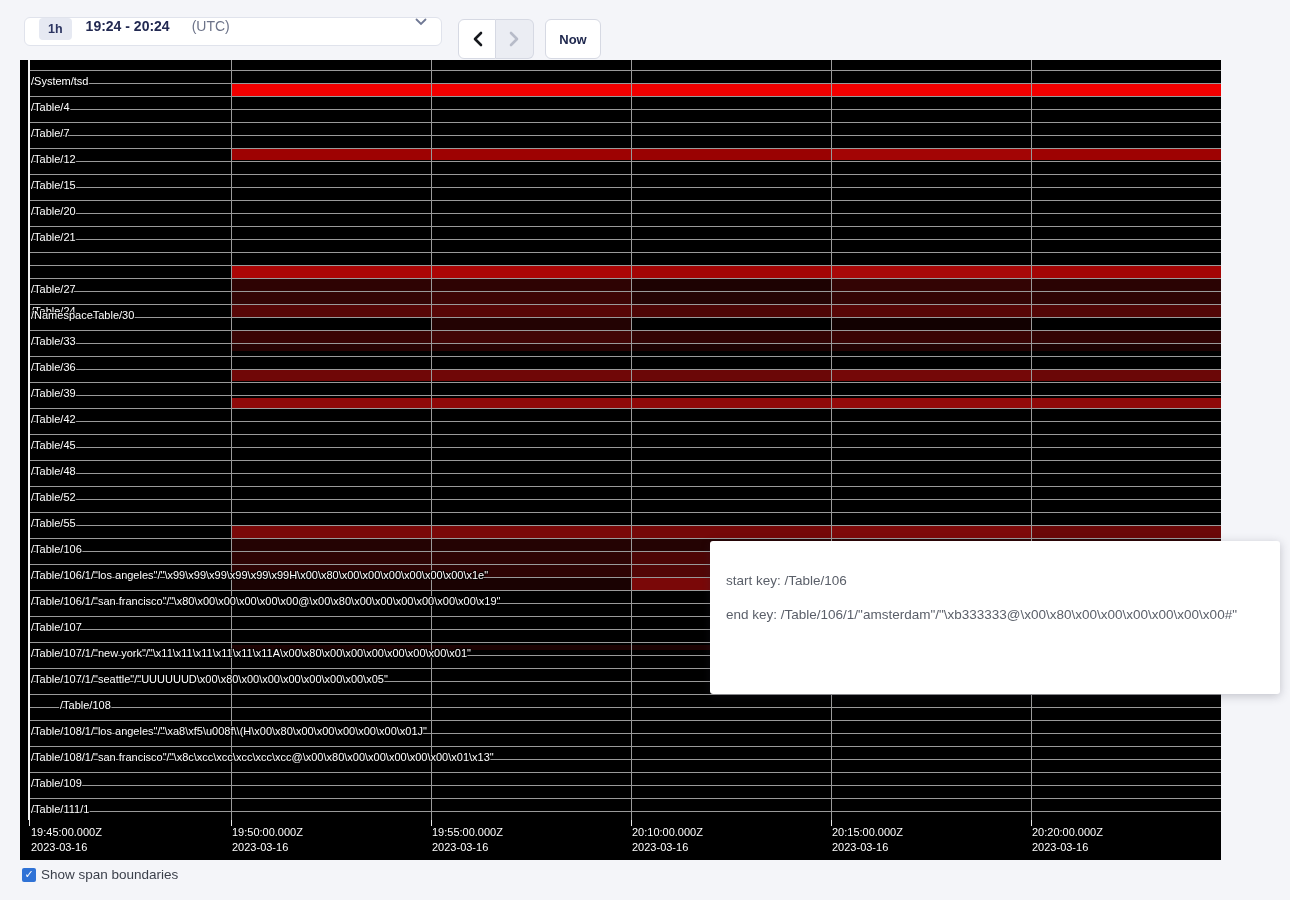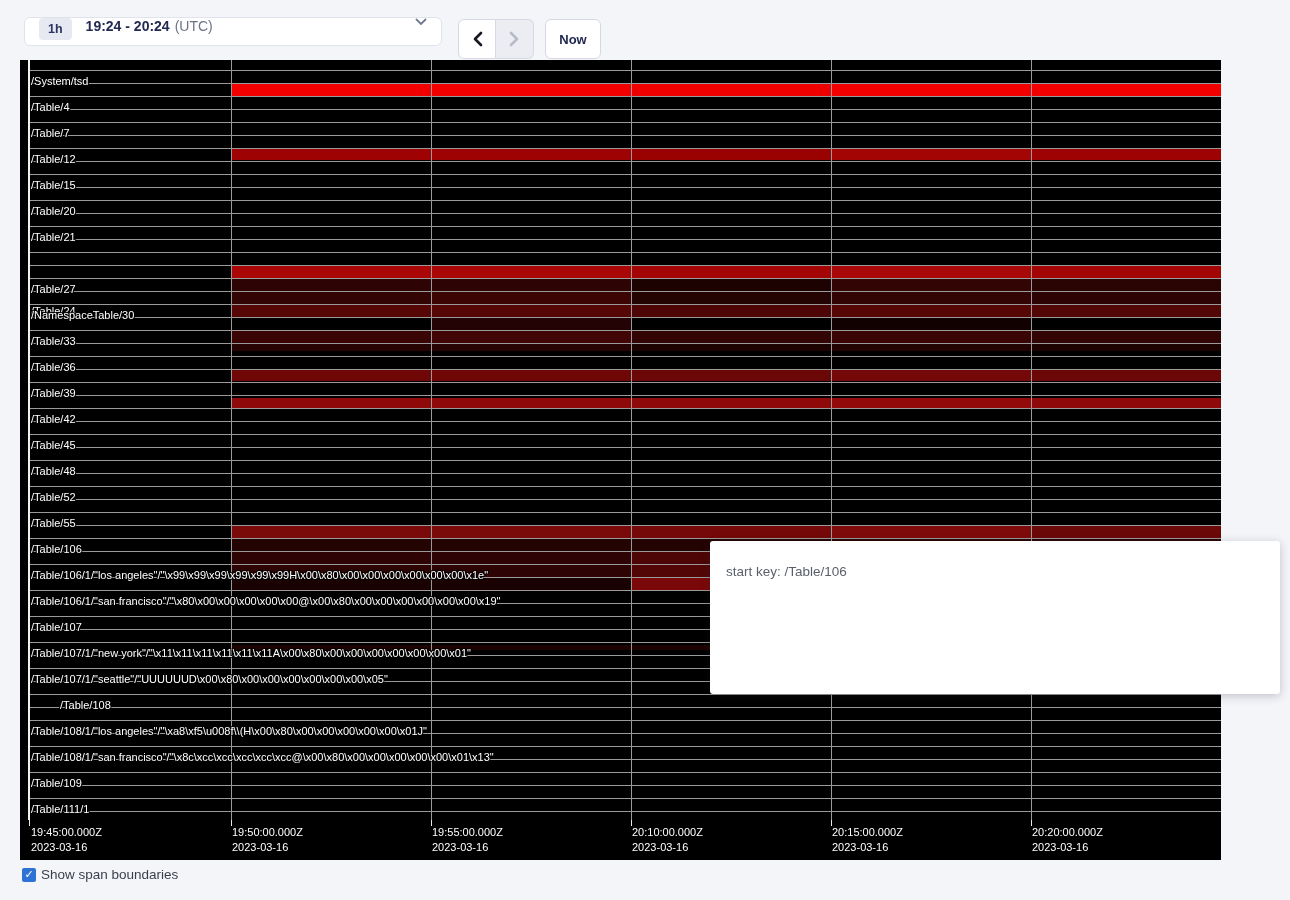--- a/index.html
+++ b/index.html
@@ -6,21 +6,21 @@
   html,body { width:1290px; height:900px; background:#f4f5f9; font-family:"Liberation Sans", sans-serif; overflow:hidden; }
   .page { position:relative; width:1290px; height:900px; }
 
   
   .range-select { position:absolute; left:24px; top:17px; width:418px; height:29px;
     background:#fff; border:1px solid #e0e3ec; border-radius:6px; display:flex; align-items:flex-start;
     padding:0 14px; cursor:pointer; }
   .range-badge { background:#e6e9f2; color:#2c3561; font-size:12.5px; font-weight:bold;
     border-radius:4px; padding:4px 9px; margin-right:14px; }
   .range-text { font-size:14px; color:#232a52; font-weight:bold; }
-  .range-zone { font-size:14px; color:#6c7389; font-weight:normal; margin-left:5px; }
+  .range-zone { font-size:14px; color:#6c7389; font-weight:normal; margin-left:22px; }
   .range-caret { margin-left:auto; }
 
   .nav-group { position:absolute; left:458px; top:19px; display:flex; }
   .nav-btn { width:38px; height:40px; background:#fff; border:1px solid #d6d9e3;
     display:flex; align-items:center; justify-content:center; cursor:pointer; }
   .nav-btn.prev { border-radius:6px 0 0 6px; }
   .nav-btn.next { border-radius:0 6px 6px 0; border-left:none; background:#ebedf3; cursor:default; }
   .now-btn { position:absolute; left:545px; top:19px; width:56px; height:40px; background:#fff;
     border:1px solid #d6d9e3; border-radius:6px; font-family:"Liberation Sans", sans-serif;
     font-size:13px; font-weight:bold; color:#20294f; cursor:pointer; }
@@ -35,21 +35,21 @@
   .band { position:absolute; left:211px; width:990px; display:flex; z-index:1; }
   .band .seg { height:100%; }
   .rowlabel { position:absolute; left:11px; z-index:4; color:#fff; font-size:11px; line-height:13px; white-space:nowrap;
     text-shadow:1px 1px 0 #000, -1px 1px 0 #000, 1px -1px 0 #000, -1px -1px 0 #000; }
   .xaxis { position:absolute; left:0; top:760px; width:1201px; height:40px; background:#000; }
   .xtick-mark { position:absolute; top:0; width:1px; height:6px; background:#e8e8e8; }
   .xtick { position:absolute; top:5px; color:#fff; font-size:11px; line-height:14.5px; white-space:nowrap; }
 
   
   .tooltip { position:absolute; left:710px; top:541px; width:570px; height:153px; background:#fff;
-    border-radius:3px; box-shadow:0 2px 10px rgba(40,40,60,.25); z-index:10; padding:13px 16px; }
+    border-radius:3px; box-shadow:0 2px 10px rgba(40,40,60,.25); z-index:10; padding:22px 16px; }
   .tooltip p { font-size:13.5px; color:#5a5f69; height:34px; display:flex; align-items:center; white-space:nowrap; overflow:hidden; }
 
   
   .footer { position:absolute; left:22px; top:867px; display:flex; align-items:center; cursor:pointer; }
   .cbox { width:14px; height:14px; background:#2f72d6; border-radius:2px; display:flex; align-items:center;
     justify-content:center; color:#fff; font-size:11px; line-height:11px; }
   .cbox-label { font-size:13.5px; color:#3a3f4a; margin-left:5px; }
 </style>
 </head>
 <body>
@@ -268,20 +268,21 @@
         <div class="xtick-mark" style="left: 1011px;"></div>
         <div class="xtick" style="left: 1012px;">
           <div>20:20:00.000Z</div>
           <div>2023-03-16</div>
         </div>
       </div>
   </div>
 
   <div class="tooltip">
     <p>start key: /Table/106</p>
+    <p>end key: /Table/106/1/"amsterdam"/"\xb333333@\x00\x80\x00\x00\x00\x00\x00\x00#"</p>
   </div>
 
   <div class="footer">
     <span class="cbox">✓</span>
     <span class="cbox-label">Show span boundaries</span>
   </div>
 
 </div>
 
 </body></html>

